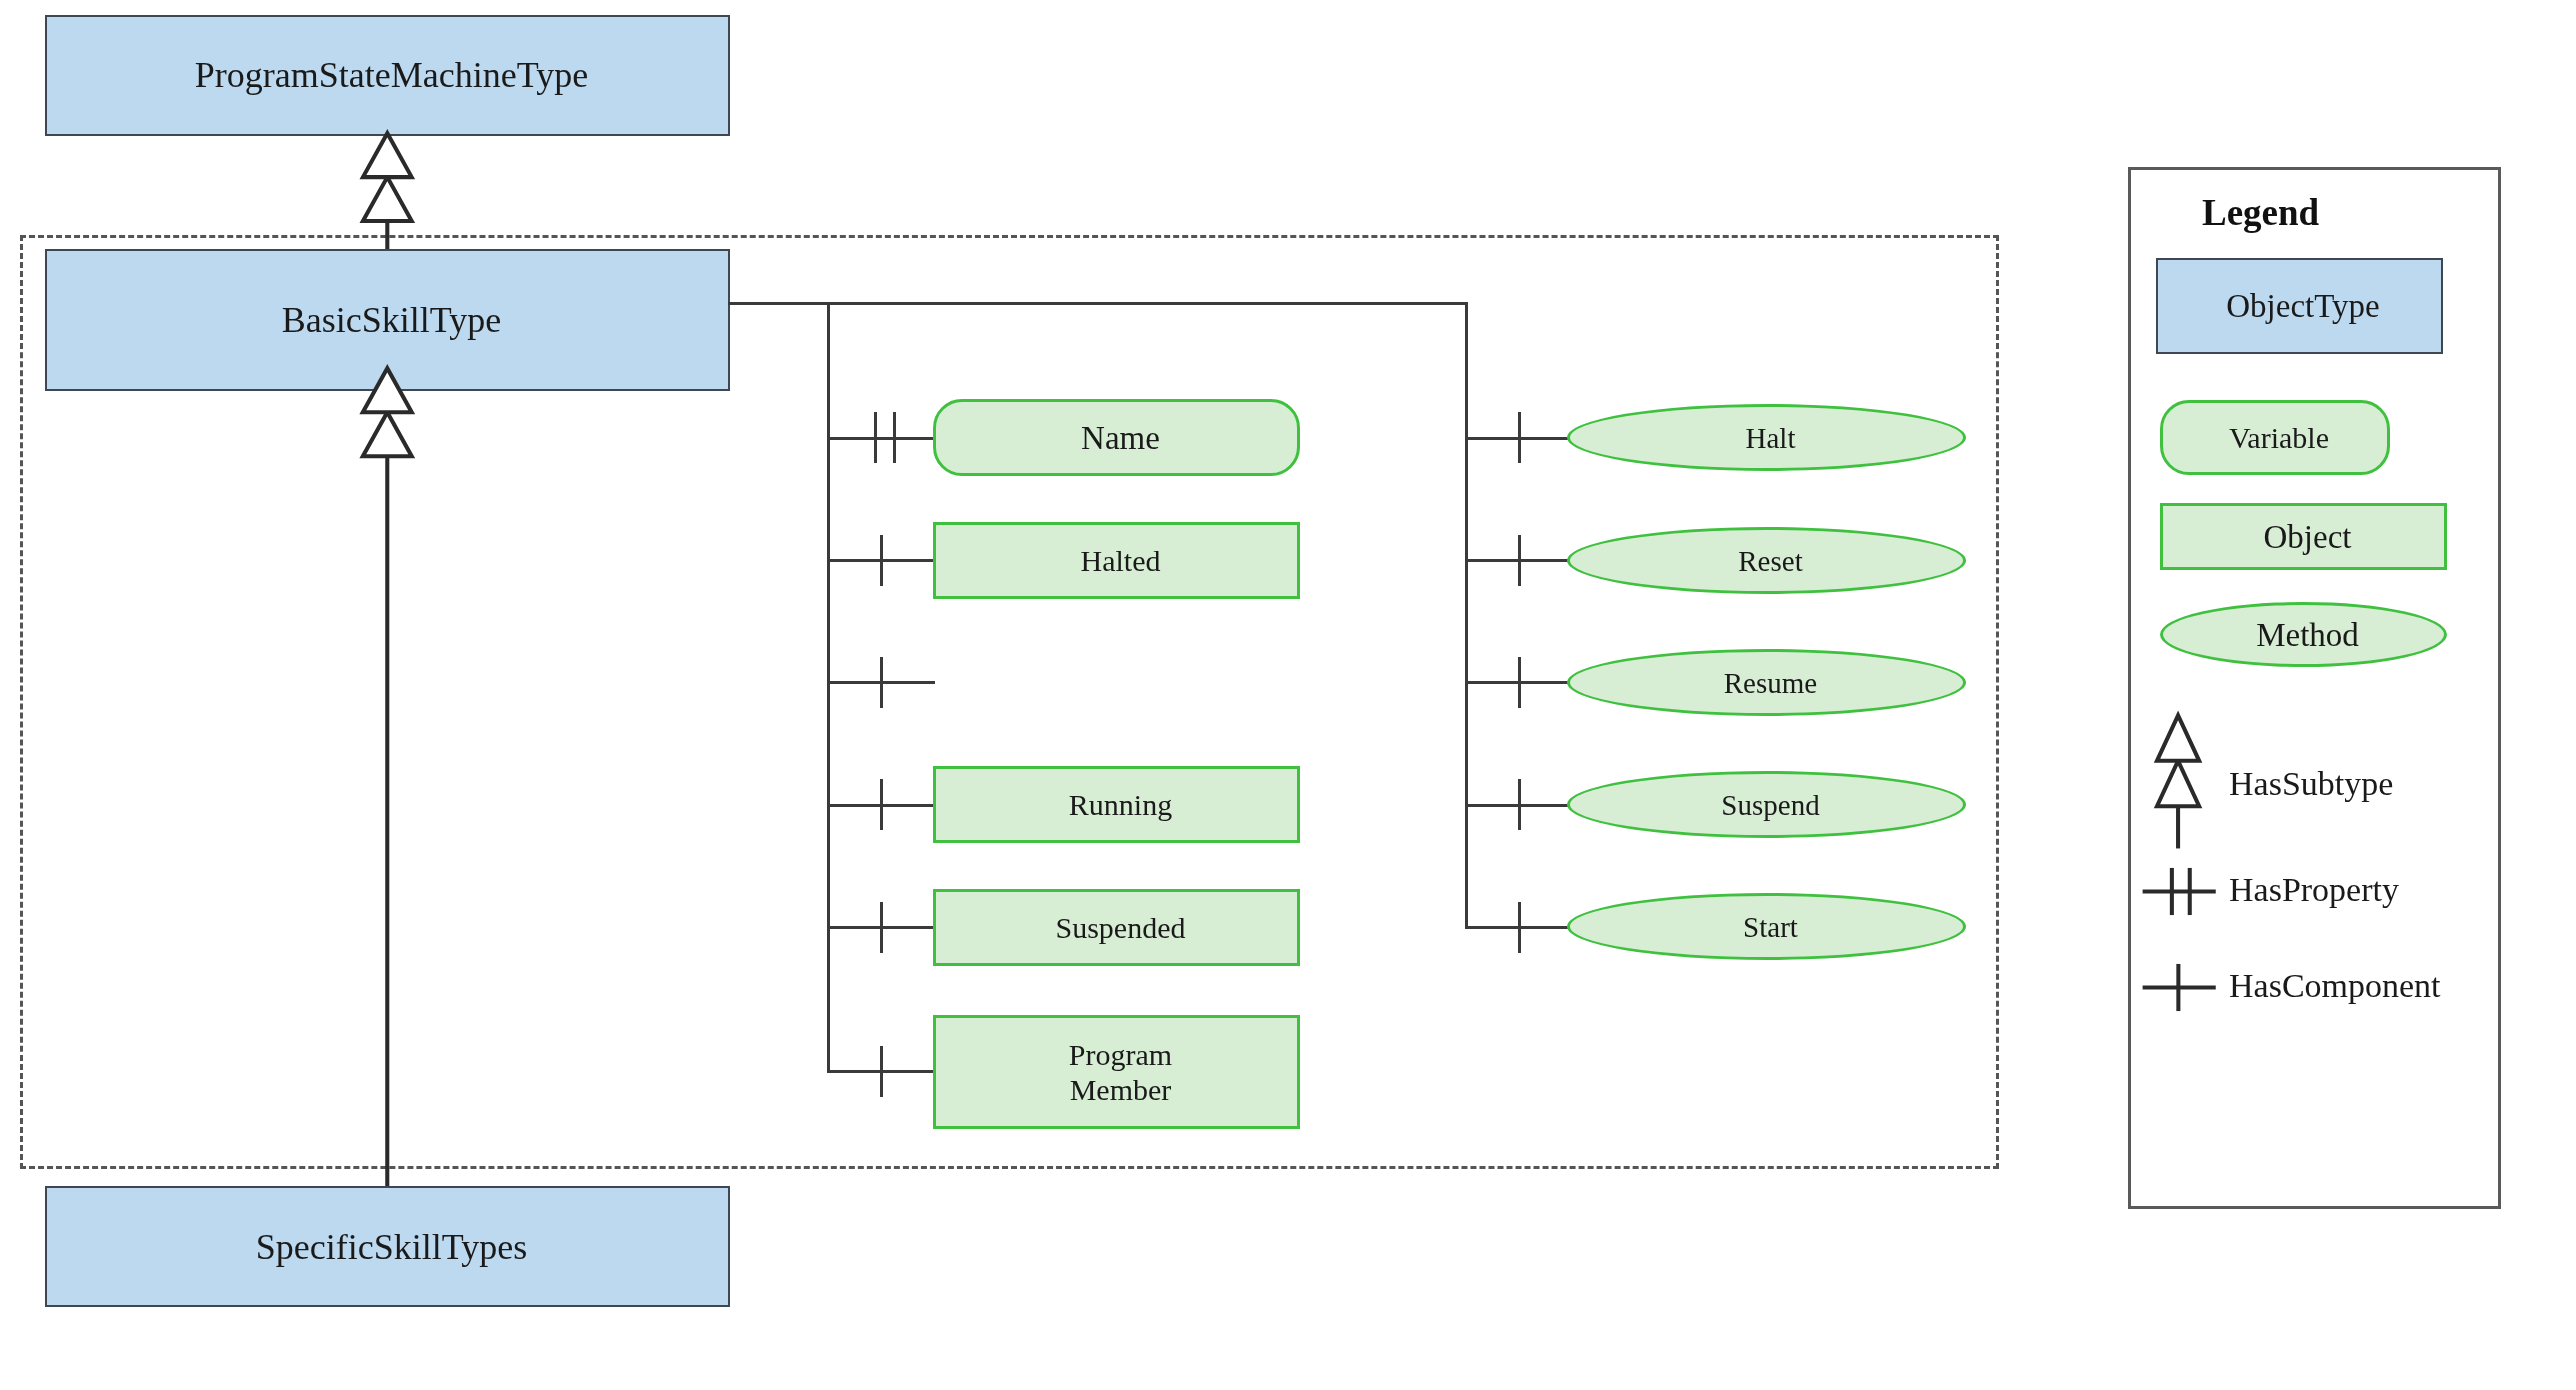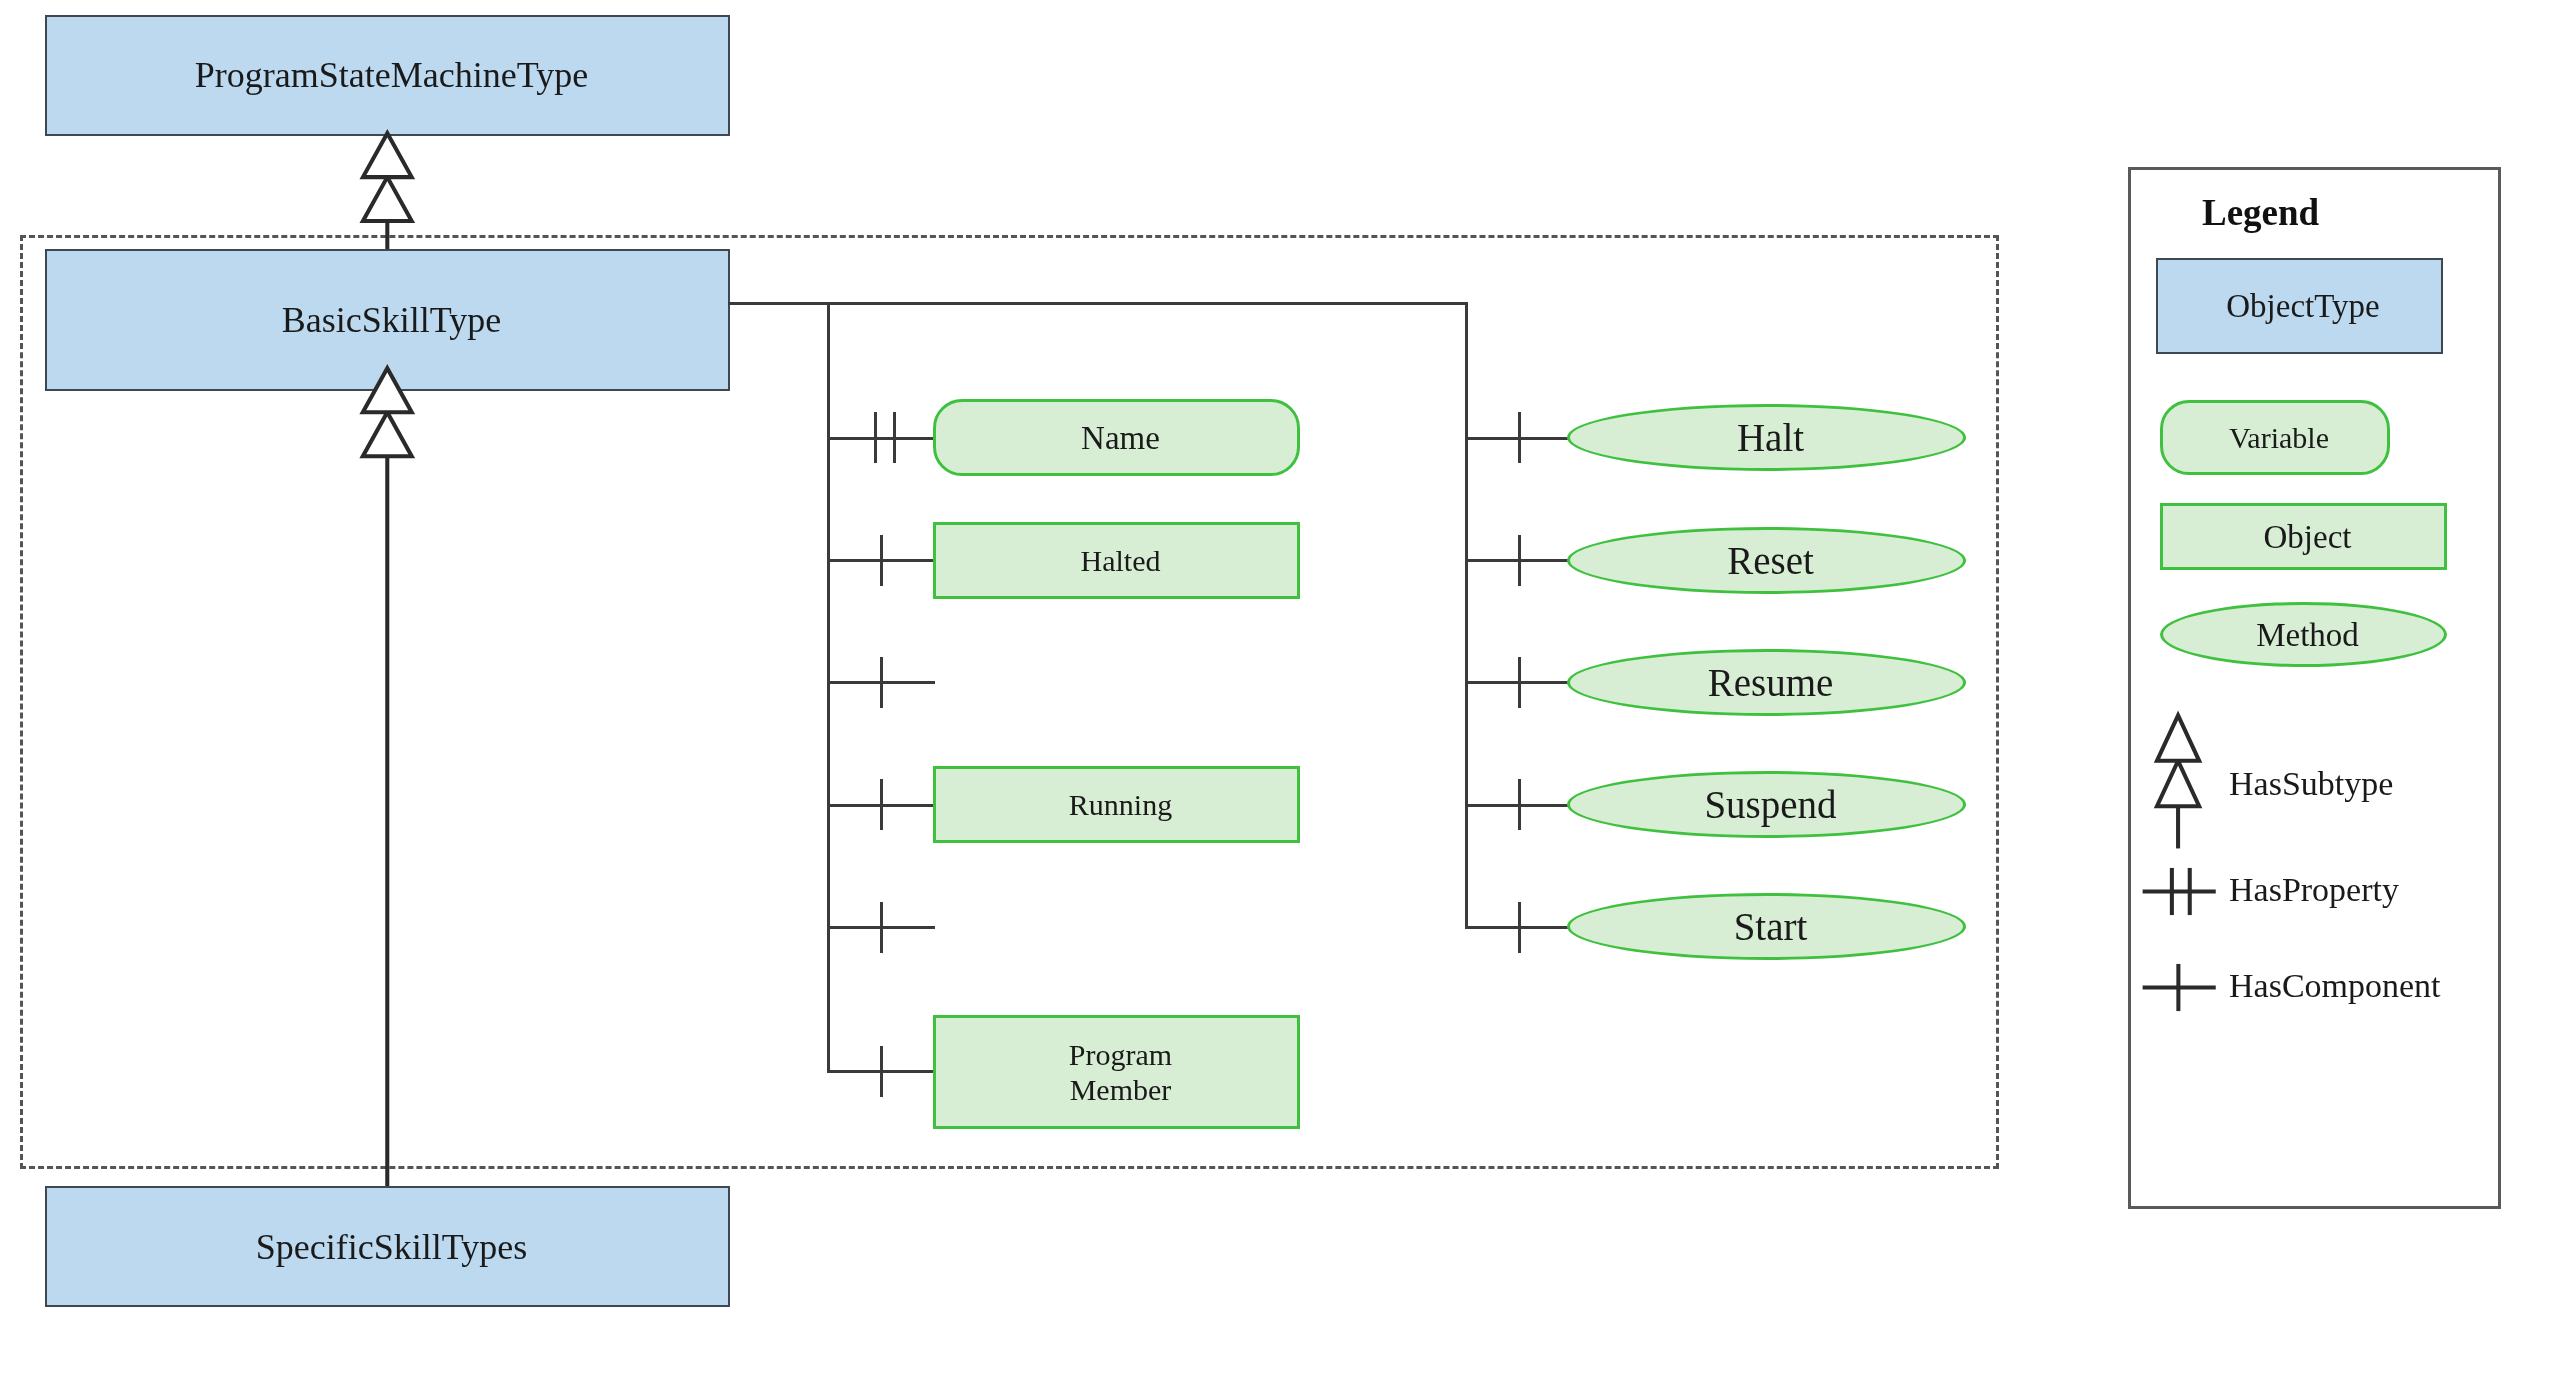--- a/index.html
+++ b/index.html
@@ -64,21 +64,21 @@
     box-sizing: border-box;
     font-size: 30px;
   }
   
   .methbox {
     position: absolute;
     background: #d7eed4;
     border: 3.3px solid #3fc13f;
     border-radius: 50%;
     box-sizing: border-box;
-    font-size: 39px;
+    font-size: 29px;
   }
 
   
   .hline {
     position: absolute;
     height: 3.3px;
     background: #3a3a3a;
   }
   .vline {
     position: absolute;
@@ -190,20 +190,23 @@
   <div class="tick" style="left:880px; top:657px; height:51px;"></div>
 
   <div class="hline" style="left:827px; top:804px; width:108px;"></div>
   <div class="tick" style="left:880px; top:779px; height:51px;"></div>
   <div class="objbox" style="left:933px; top:766px; width:367px; height:77px;">
     <div class="nodelabel">Running</div>
   </div>
 
   <div class="hline" style="left:827px; top:926px; width:108px;"></div>
   <div class="tick" style="left:880px; top:902px; height:51px;"></div>
+  <div class="objbox" style="left:933px; top:889px; width:367px; height:77px;">
+    <div class="nodelabel">Suspended</div>
+  </div>
 
   <div class="hline" style="left:827px; top:1070px; width:108px;"></div>
   <div class="tick" style="left:880px; top:1046px; height:51px;"></div>
   <div class="objbox" style="left:933px; top:1015px; width:367px; height:114px;">
     <div class="nodelabel">Program
 Member</div>
   </div>
 
   <div class="hline" style="left:1465px; top:437px; width:106px;"></div>
   <div class="tick" style="left:1518px; top:412px; height:51px;"></div>

